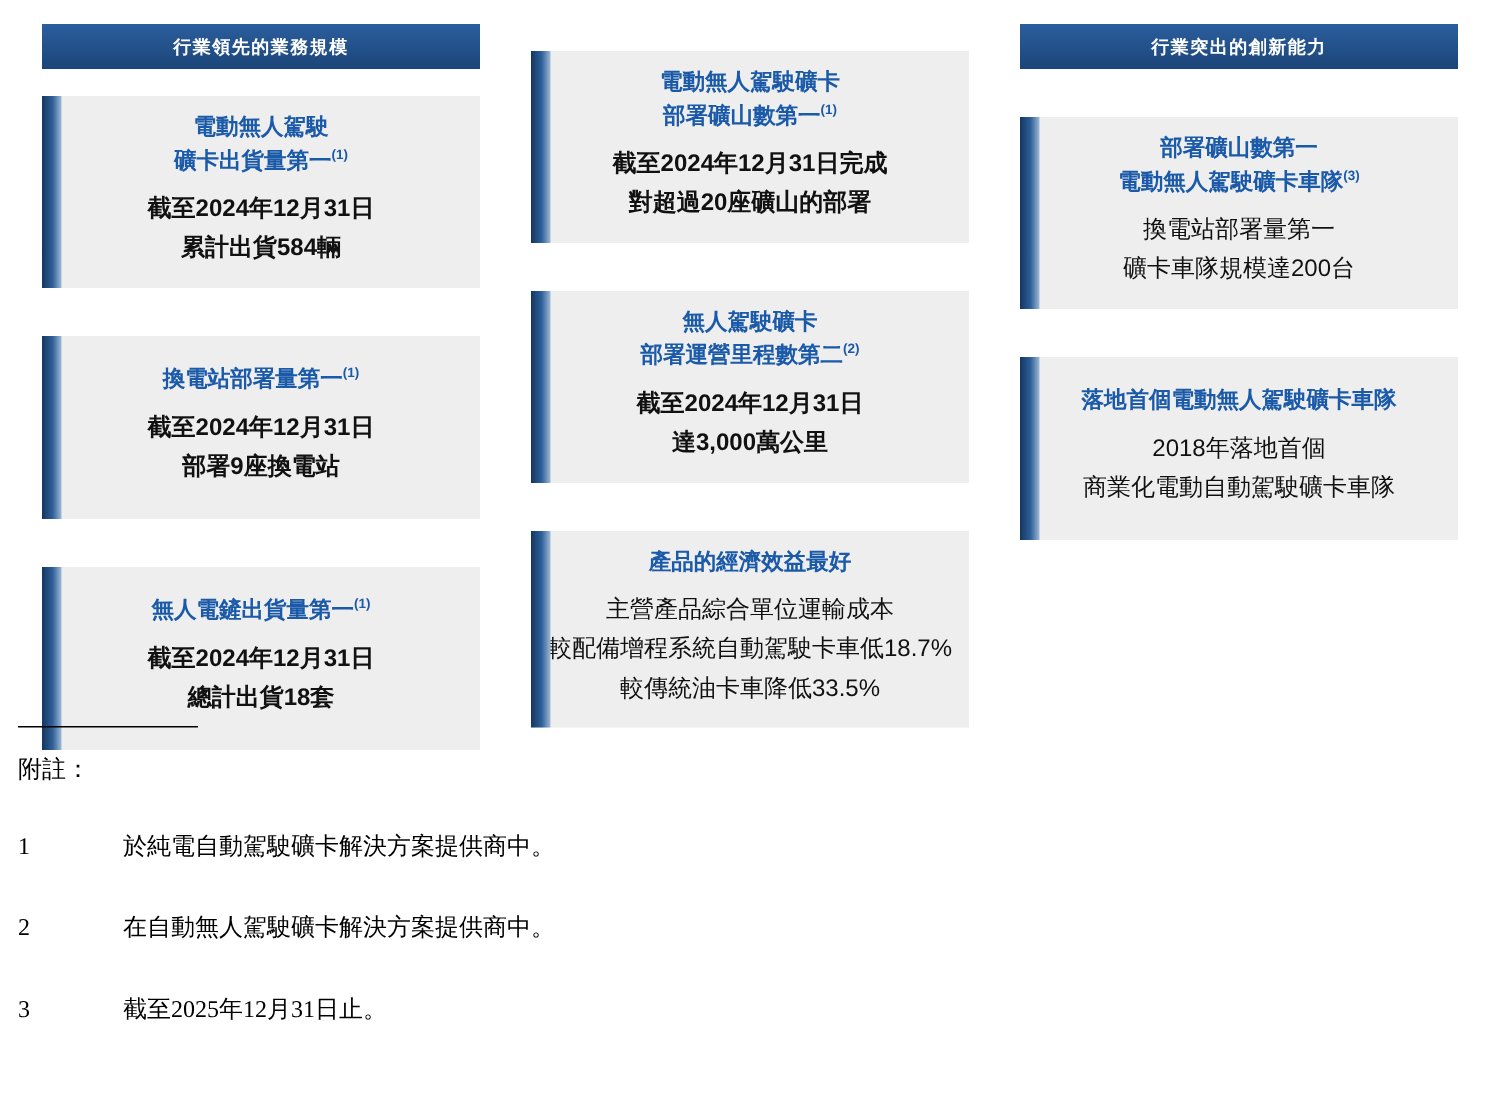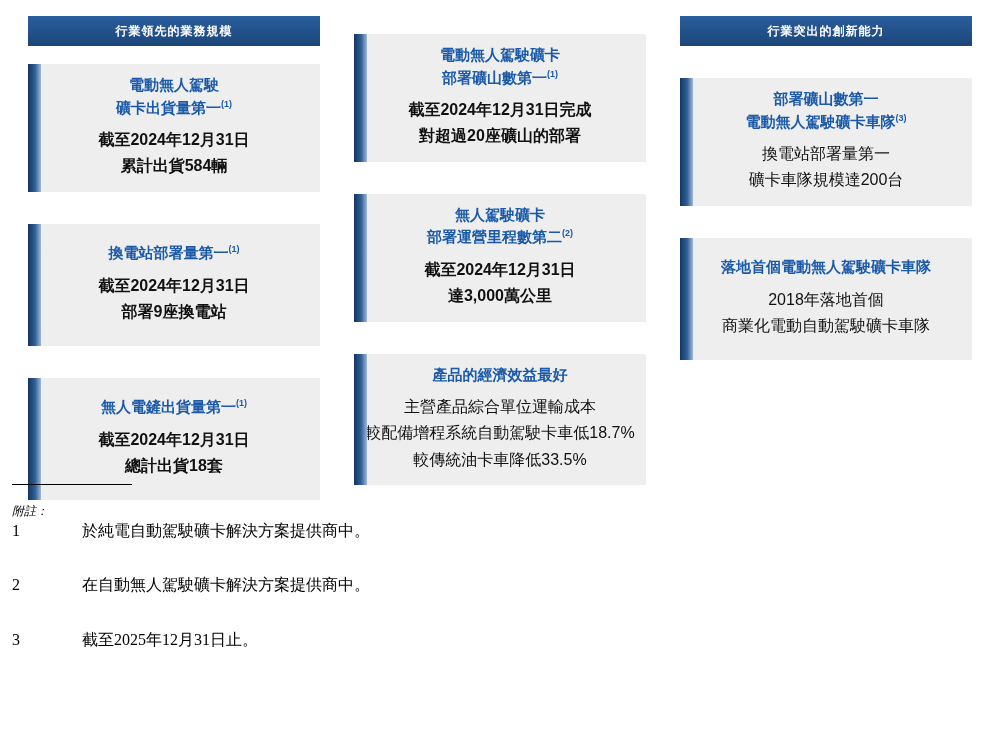--- a/index.html
+++ b/index.html
@@ -106,22 +106,22 @@
     top: 484px;
     width: 960px;
   }
   .note-rule {
     width: 120px;
     border-top: 1px solid #000;
     margin: 0 0 18px 0;
   }
   .notes-label {
     font-family: "Liberation Serif", serif;
-    font-style: italic;
-    font-size: 12px;
+    font-size: 16px;
+    margin-bottom: 30px;
   }
   .note-row {
     display: flex;
     margin-bottom: 32px;
     font-size: 16px;
     line-height: 1.4;
   }
   .note-num {
     width: 70px;
     flex: none;

